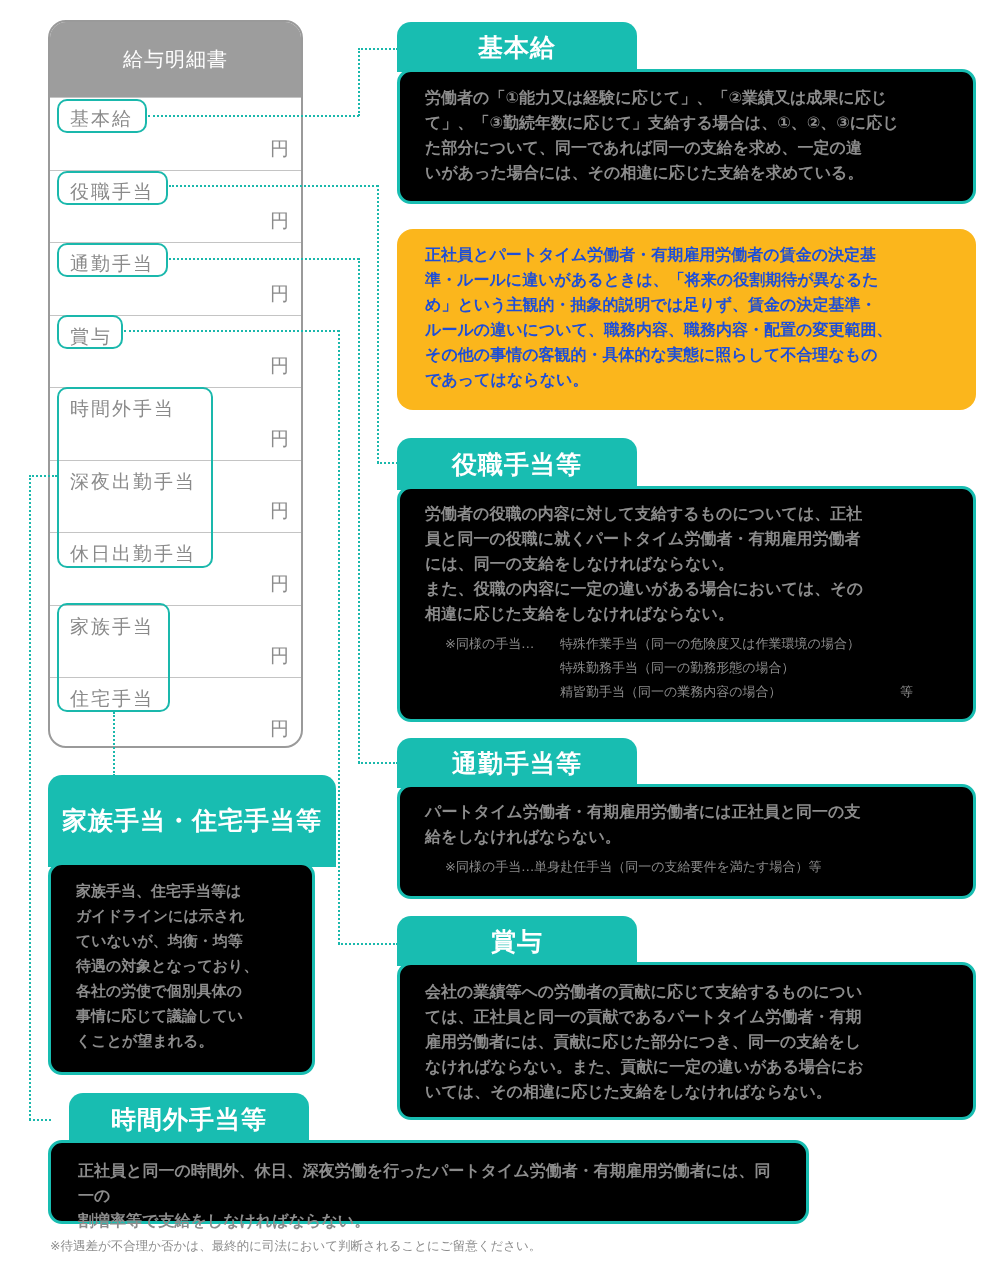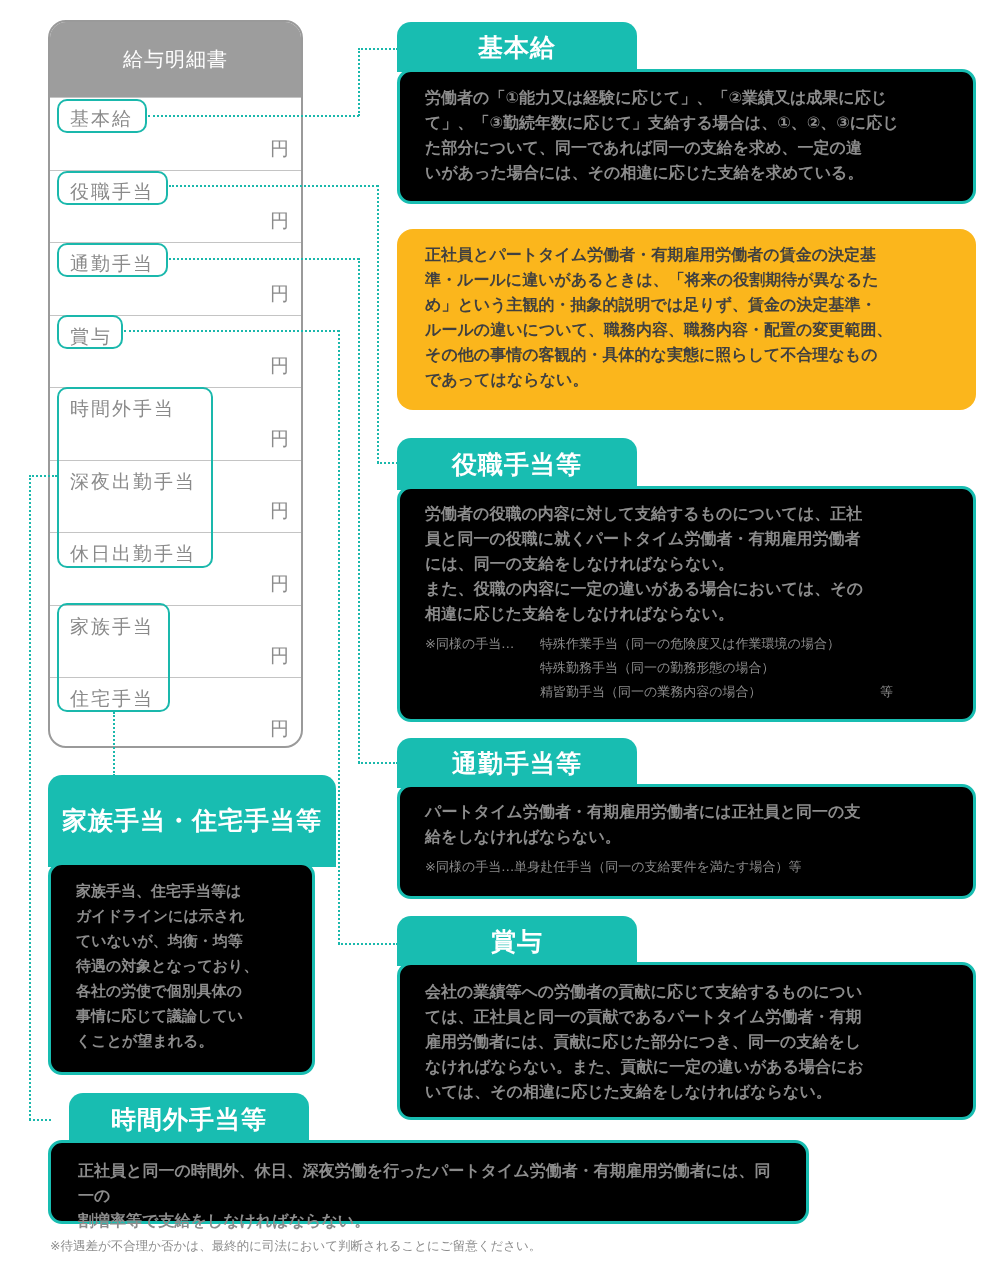--- a/index.html
+++ b/index.html
@@ -37,26 +37,26 @@
   .tab {
     position: absolute; background: #18bdb1; color: #fff; border-radius: 14px 14px 0 0;
     font-size: 25px; font-weight: bold; display: flex; align-items: center; justify-content: center;
     letter-spacing: 1px;
   }
   .card {
     position: absolute; border: 3px solid #18bdb1; border-radius: 14px; background: #000000;
     color: #8c8c8c; font-size: 16px; font-weight: bold; line-height: 25px;
   }
   .card p { margin: 0; }
-  .card .note { font-size: 13px; line-height: 24px; font-weight: normal; color: #8c8c8c; }
+  .card .note { font-size: 13px; line-height: 24px; font-weight: normal; color: #8c8c8c; margin-left: 20px; }
   .card .note-row { display: flex; }
   .card .note-prefix { width: 115px; flex: none; }
   .orange {
     position: absolute; left: 397px; top: 229px; width: 579px; height: 181px;
-    background: #fbb61c; border-radius: 16px; color: #404040; font-size: 16px; font-weight: bold;
+    background: #fbb61c; border-radius: 16px; color: #1d4ed8; font-size: 16px; font-weight: bold;
     line-height: 25px; padding: 13px 28px;
   }
   .footnote {
     position: absolute; left: 50px; top: 1238px; font-size: 12.5px; color: #8c8c8c;
   }
 </style>
 </head>
 <body>
 
 <div class="payslip">

